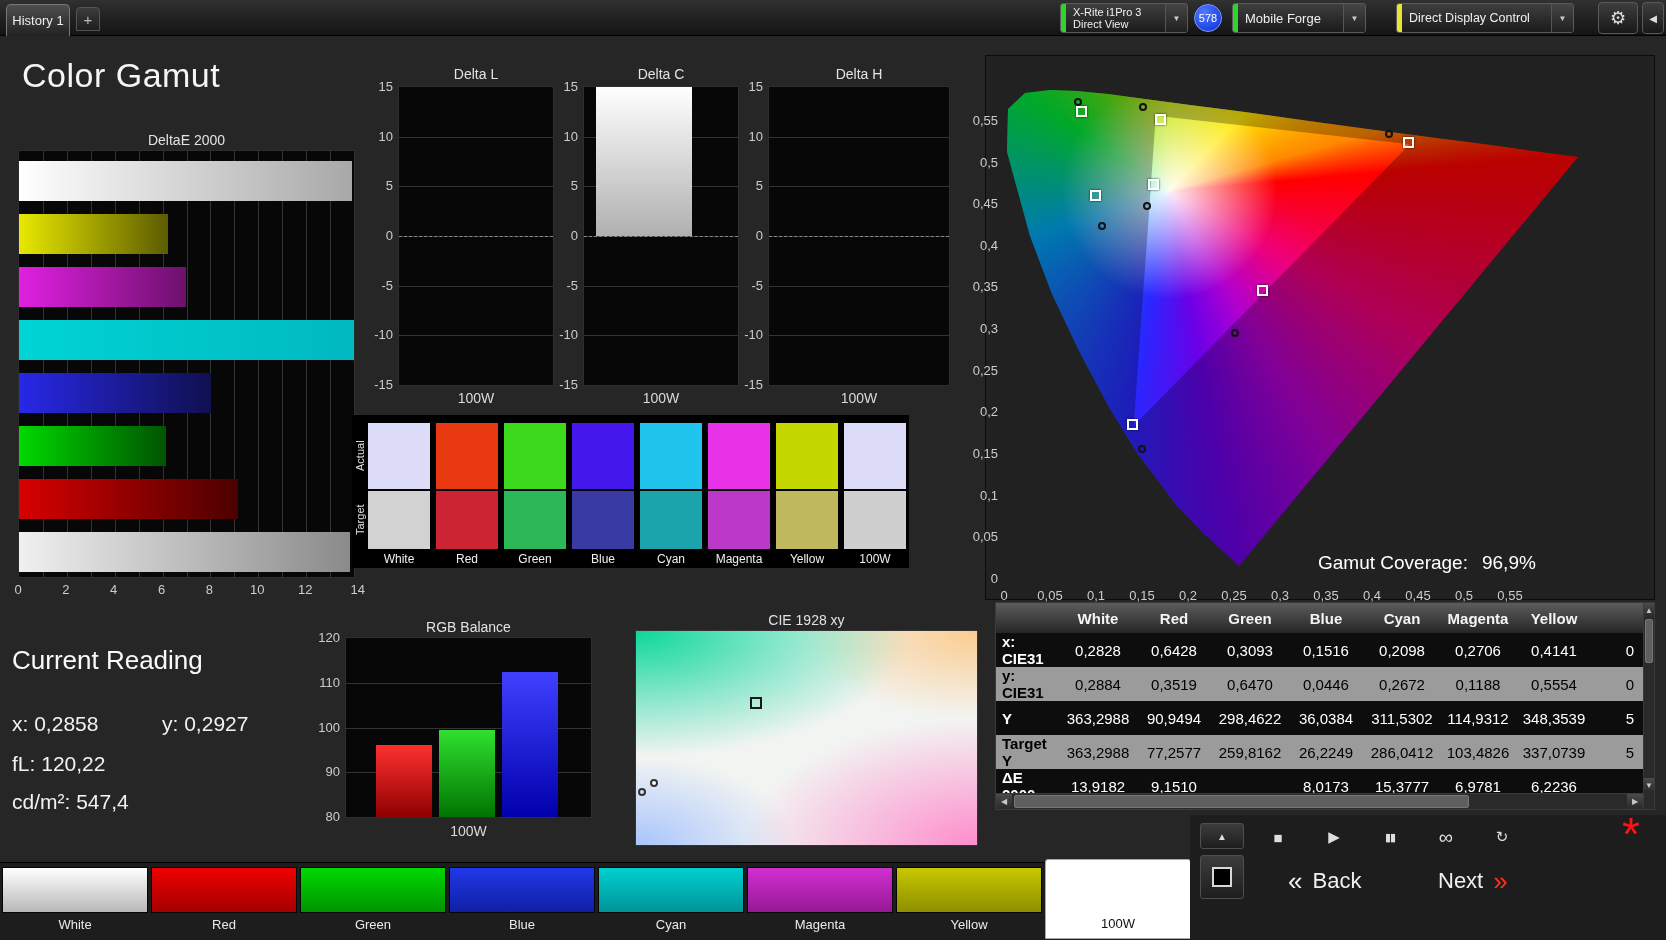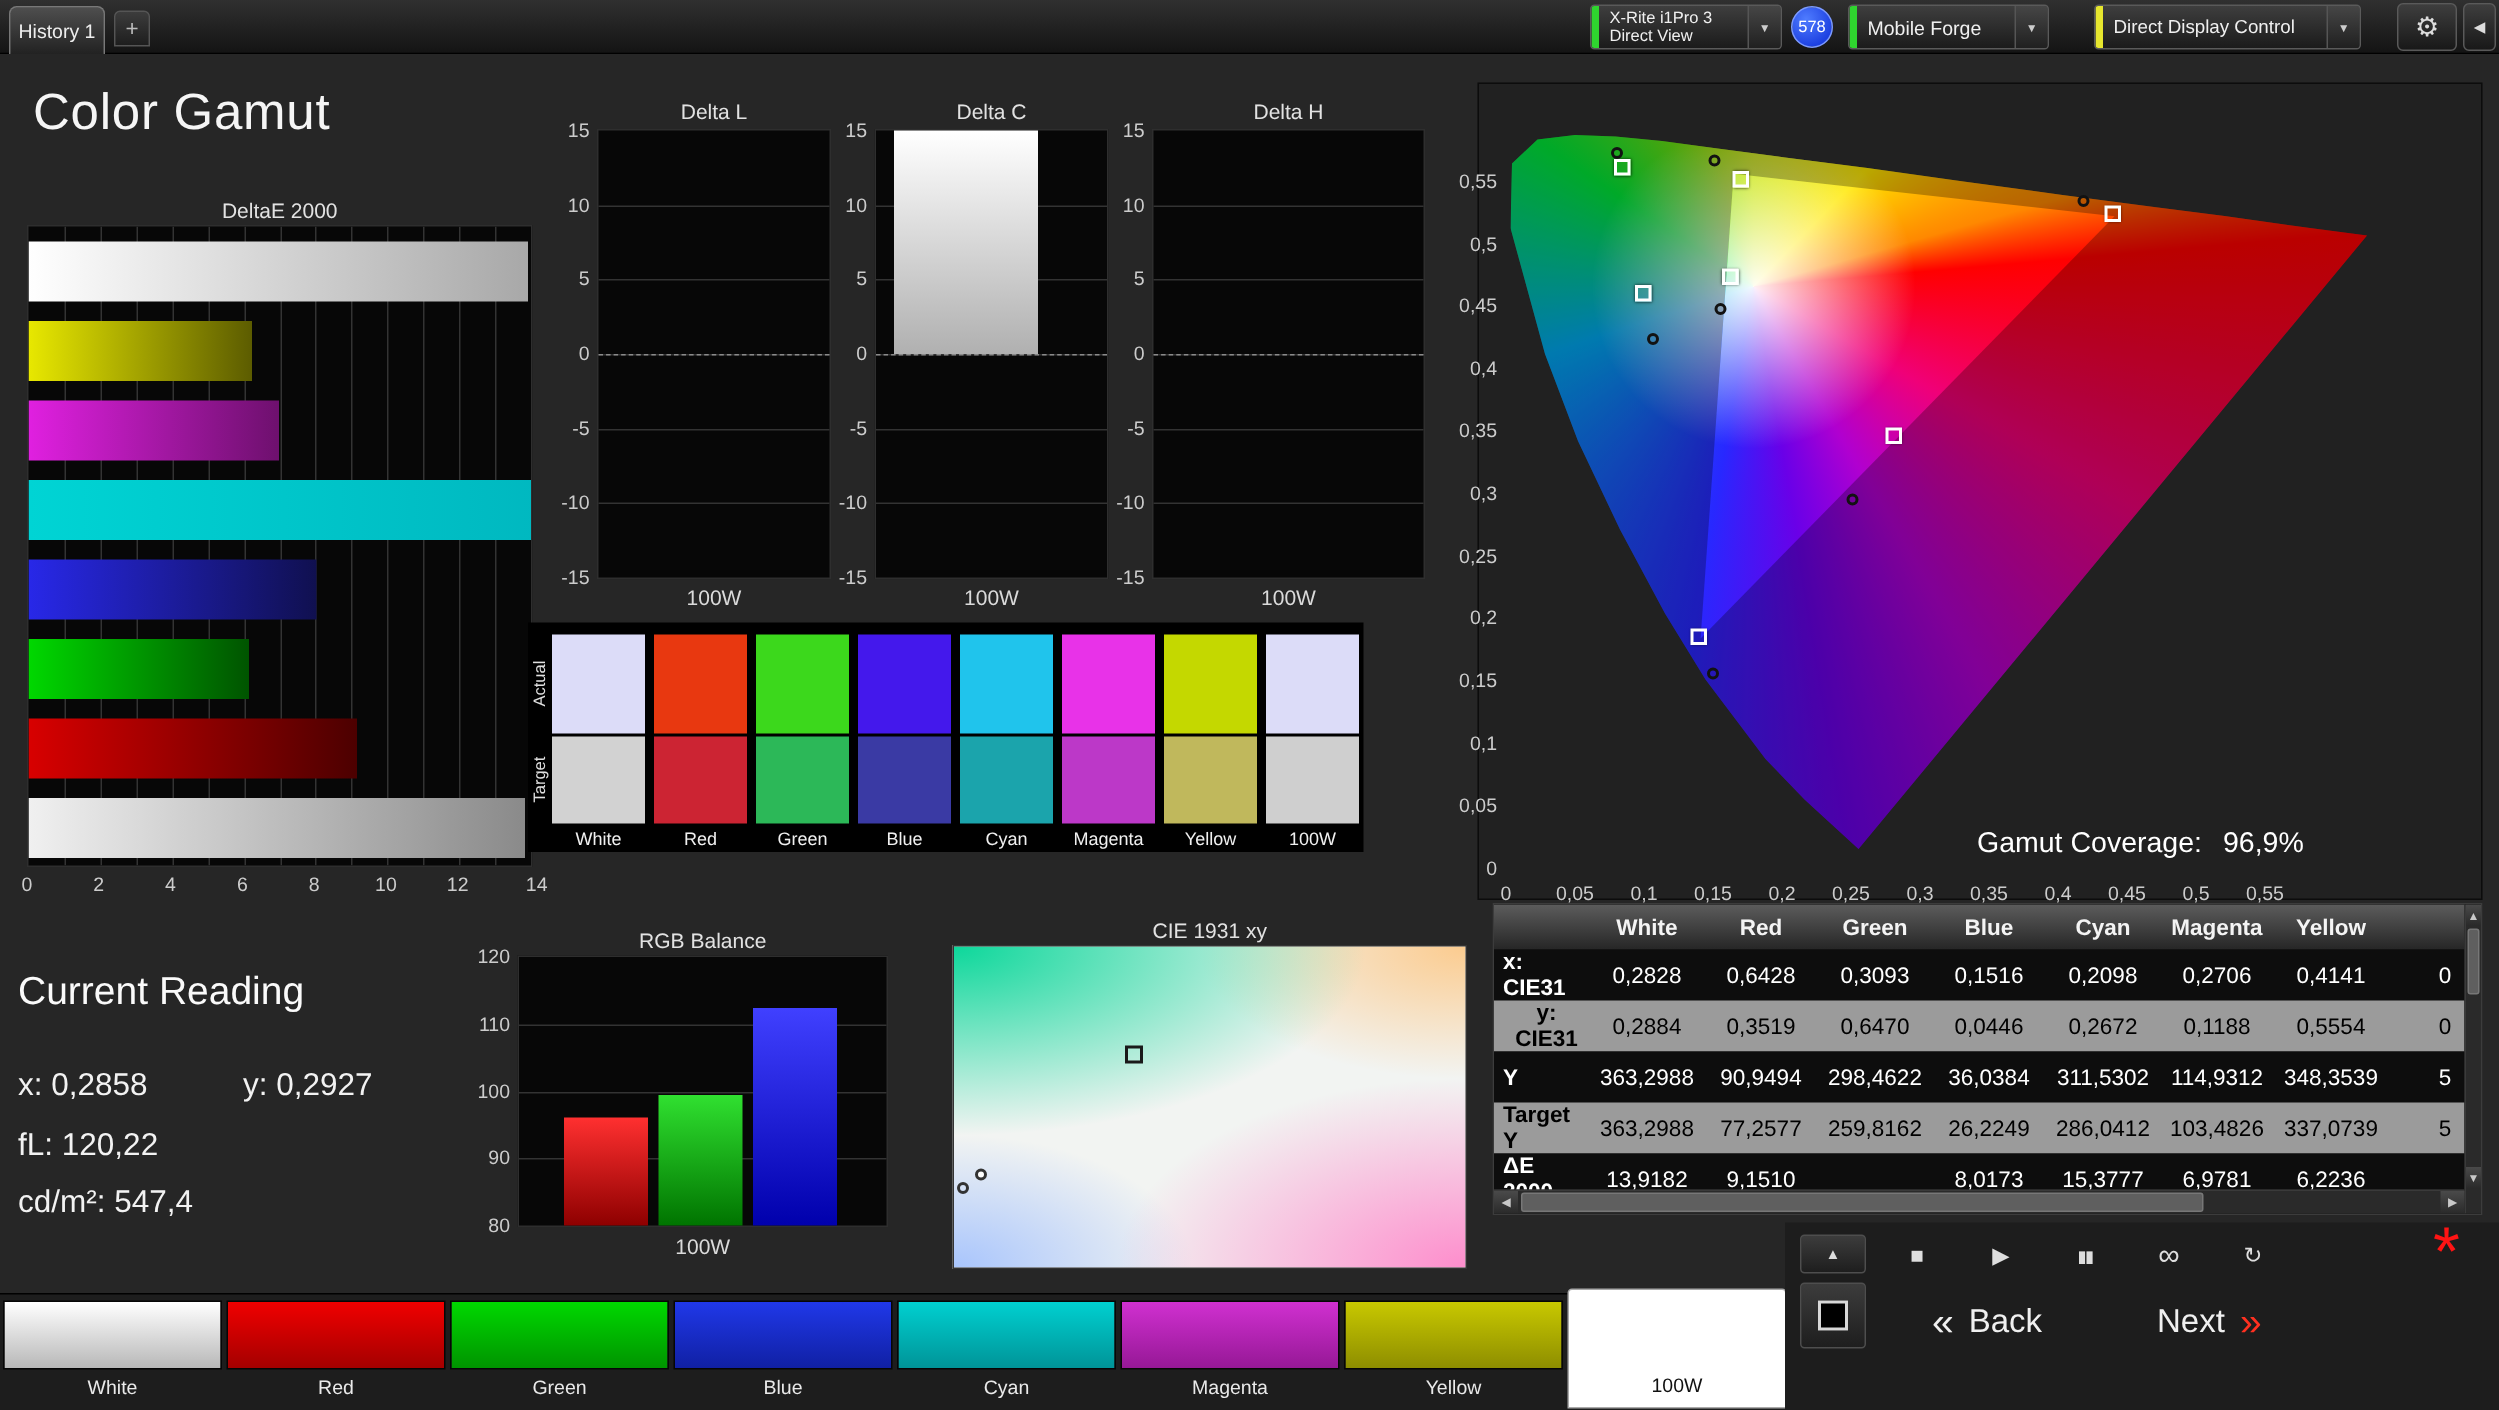--- a/index.html
+++ b/index.html
@@ -376,21 +376,21 @@
       <span class="ytick" style="left: -40px; top: 81.5px;">100</span>
       <div class="hline" style="top: 134.25px;"></div>
       <span class="ytick" style="left: -40px; top: 126.25px;">90</span>
       <span class="ytick" style="left: -40px; top: 171px;">80</span>
       <div class="vbar" style="left: 30px; width: 56px; top: 107.4px; height: 71.6px; background: linear-gradient(rgb(255, 48, 48), rgb(142, 0, 0));"></div>
       <div class="vbar" style="left: 93px; width: 56px; top: 91.7375px; height: 87.2625px; background: linear-gradient(rgb(48, 224, 48), rgb(0, 116, 0));"></div>
       <div class="vbar" style="left: 156px; width: 56px; top: 33.5625px; height: 145.438px; background: linear-gradient(rgb(64, 64, 255), rgb(0, 0, 172));"></div>
     </div>
   <div class="xlabel" style="left:345px;top:823px;width:247px;">100W</div>
 
-  <div class="chart-title" style="left:635px;top:612px;width:343px;">CIE 1931 xy</div>
+  <div class="chart-title" style="left:635px;top:612px;width:343px;">CIE 1928 xy</div>
   <div id="cie31-plot">
       <div class="sq31" style="left: 114.396px; top: 65.974px;"></div>
       <div class="c31" style="left: 13.755px; top: 147.796px; background: rgb(255, 255, 255);"></div>
       <div class="c31" style="left: 1.82px; top: 156.784px;"></div>
     </div>
 
   <div class="table-panel">
     <div id="table-head">
         <div class="hcell" style="width: 64px;"></div>
         <div class="hcell" style="width: 76px;">White</div>
@@ -408,21 +408,21 @@
           <div class="tcell" style="width: 76px;">0,2828</div>
           <div class="tcell" style="width: 76px;">0,6428</div>
           <div class="tcell" style="width: 76px;">0,3093</div>
           <div class="tcell" style="width: 76px;">0,1516</div>
           <div class="tcell" style="width: 76px;">0,2098</div>
           <div class="tcell" style="width: 76px;">0,2706</div>
           <div class="tcell" style="width: 76px;">0,4141</div>
           <div class="tcell" style="width: 76px;">0</div>
         </div>
         <div class="trow" style="top: 64px; background: rgb(155, 155, 155); color: rgb(0, 0, 0);">
-          <div class="tcell tlabel" style="width: 64px; text-align: center;">y: CIE31</div>
+          <div class="tcell tlabel" style="width: 64px;">y: CIE31</div>
           <div class="tcell" style="width: 76px;">0,2884</div>
           <div class="tcell" style="width: 76px;">0,3519</div>
           <div class="tcell" style="width: 76px;">0,6470</div>
           <div class="tcell" style="width: 76px;">0,0446</div>
           <div class="tcell" style="width: 76px;">0,2672</div>
           <div class="tcell" style="width: 76px;">0,1188</div>
           <div class="tcell" style="width: 76px;">0,5554</div>
           <div class="tcell" style="width: 76px;">0</div>
         </div>
         <div class="trow" style="top: 98px; background: rgb(13, 13, 13); color: rgb(255, 255, 255);">

